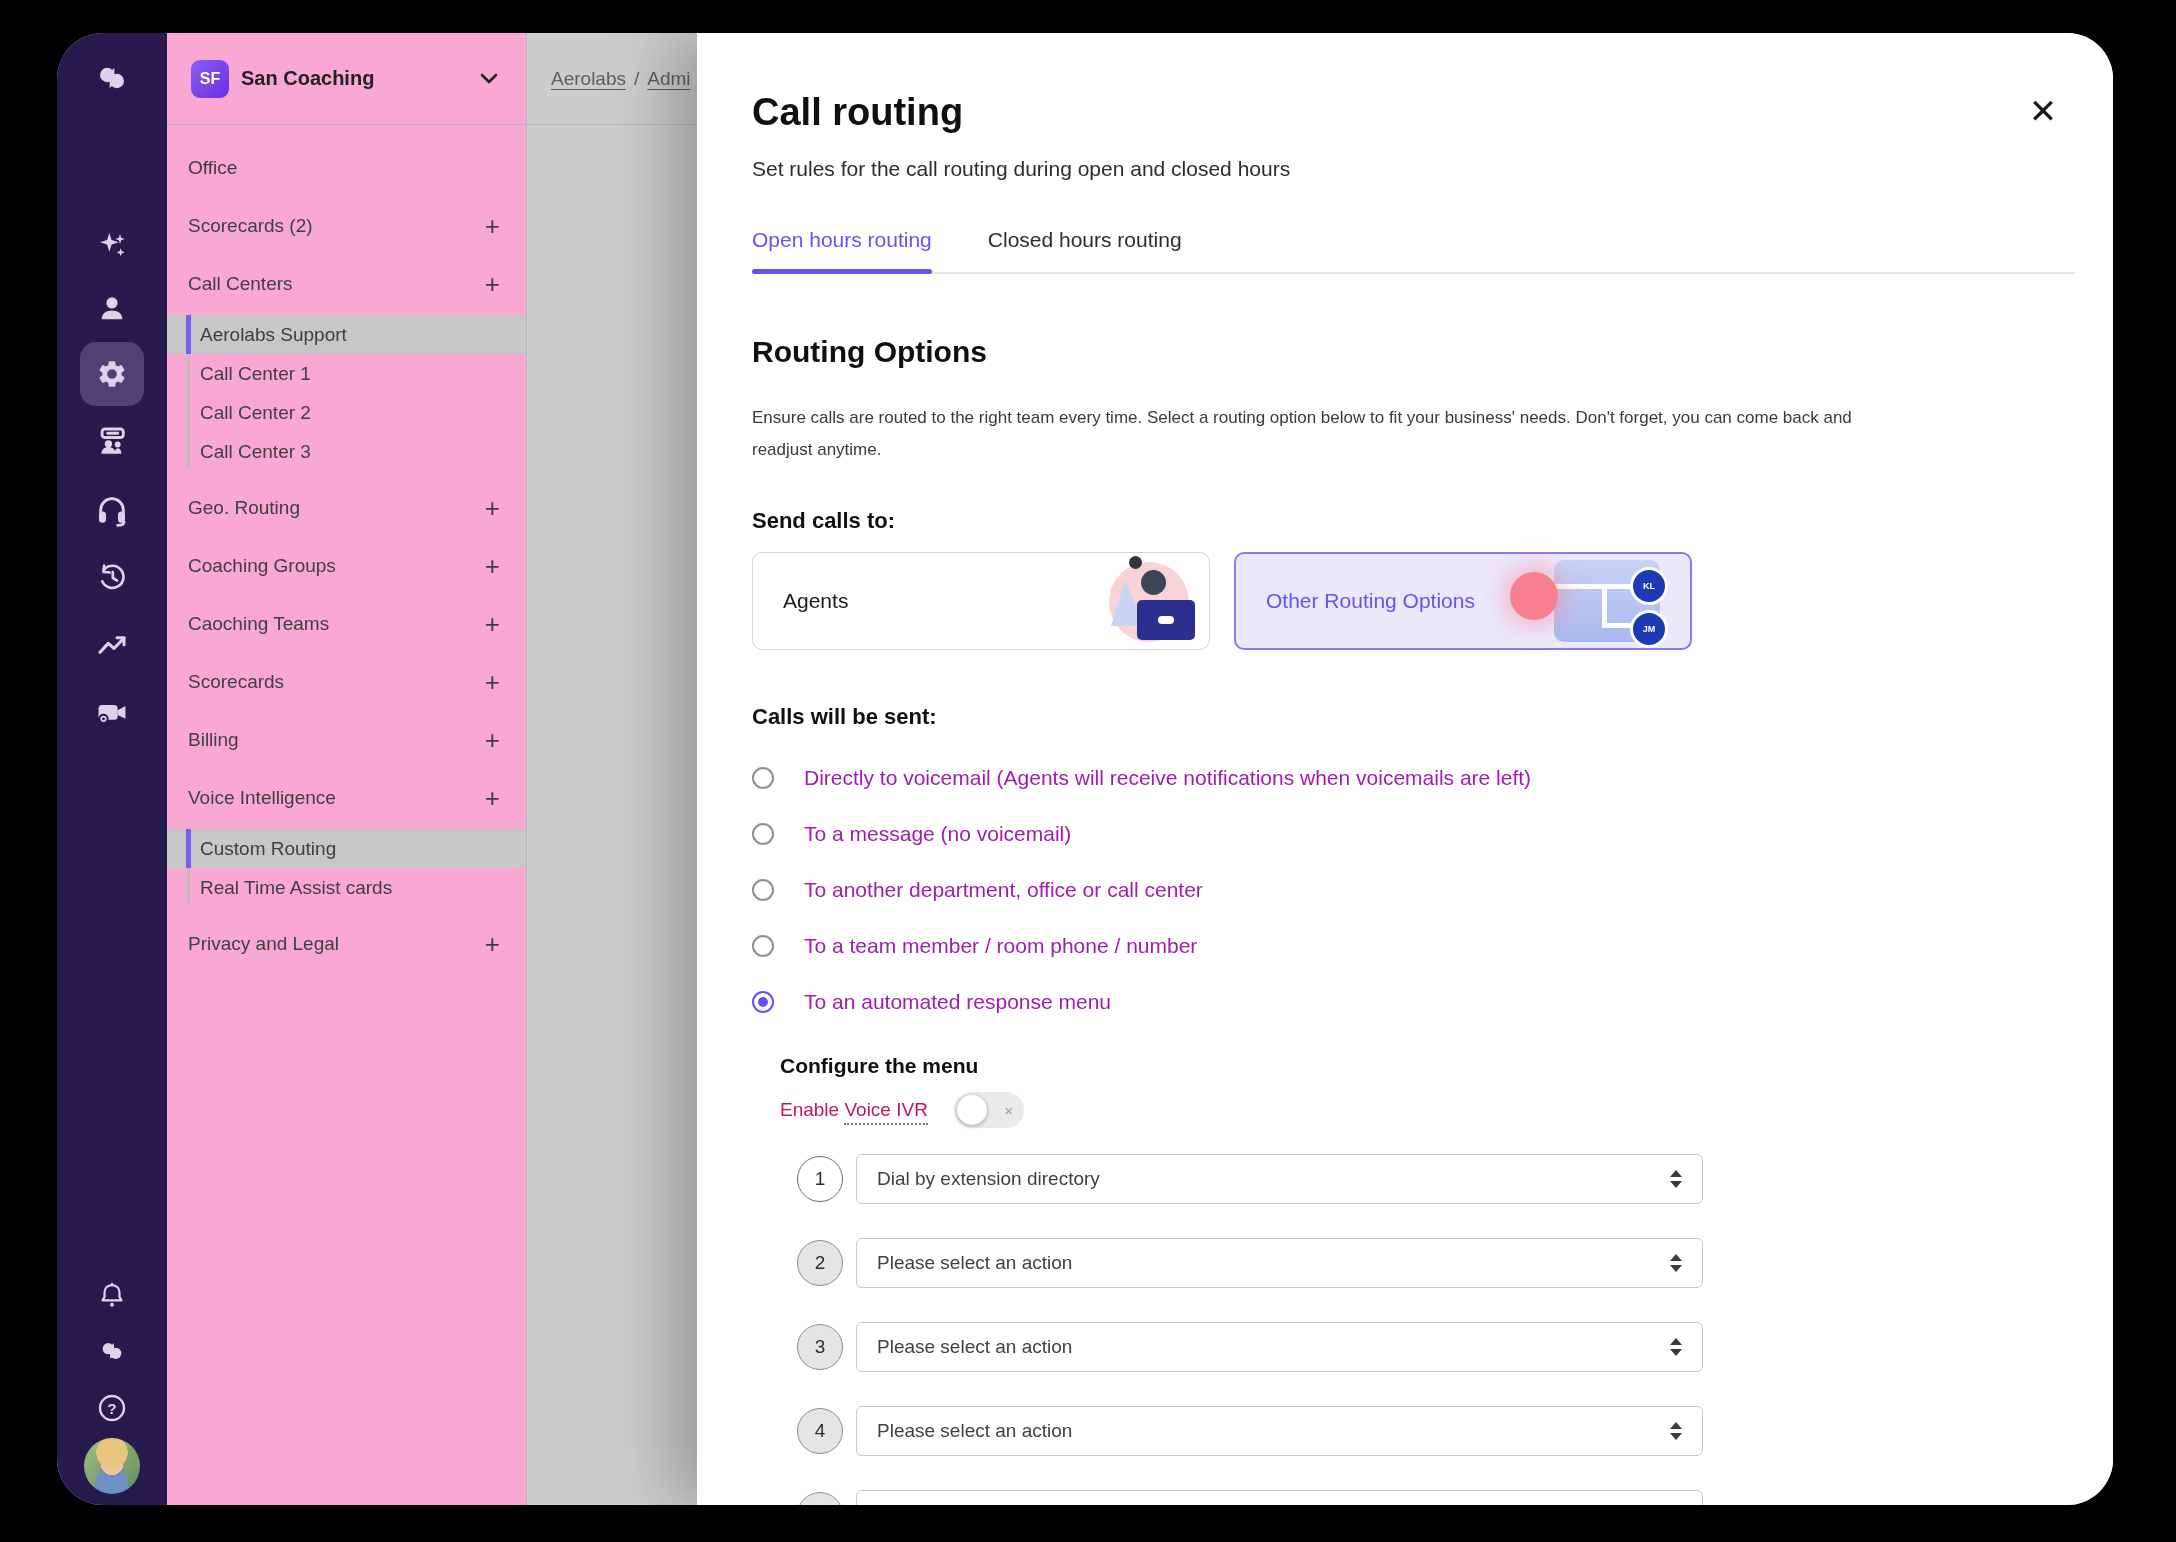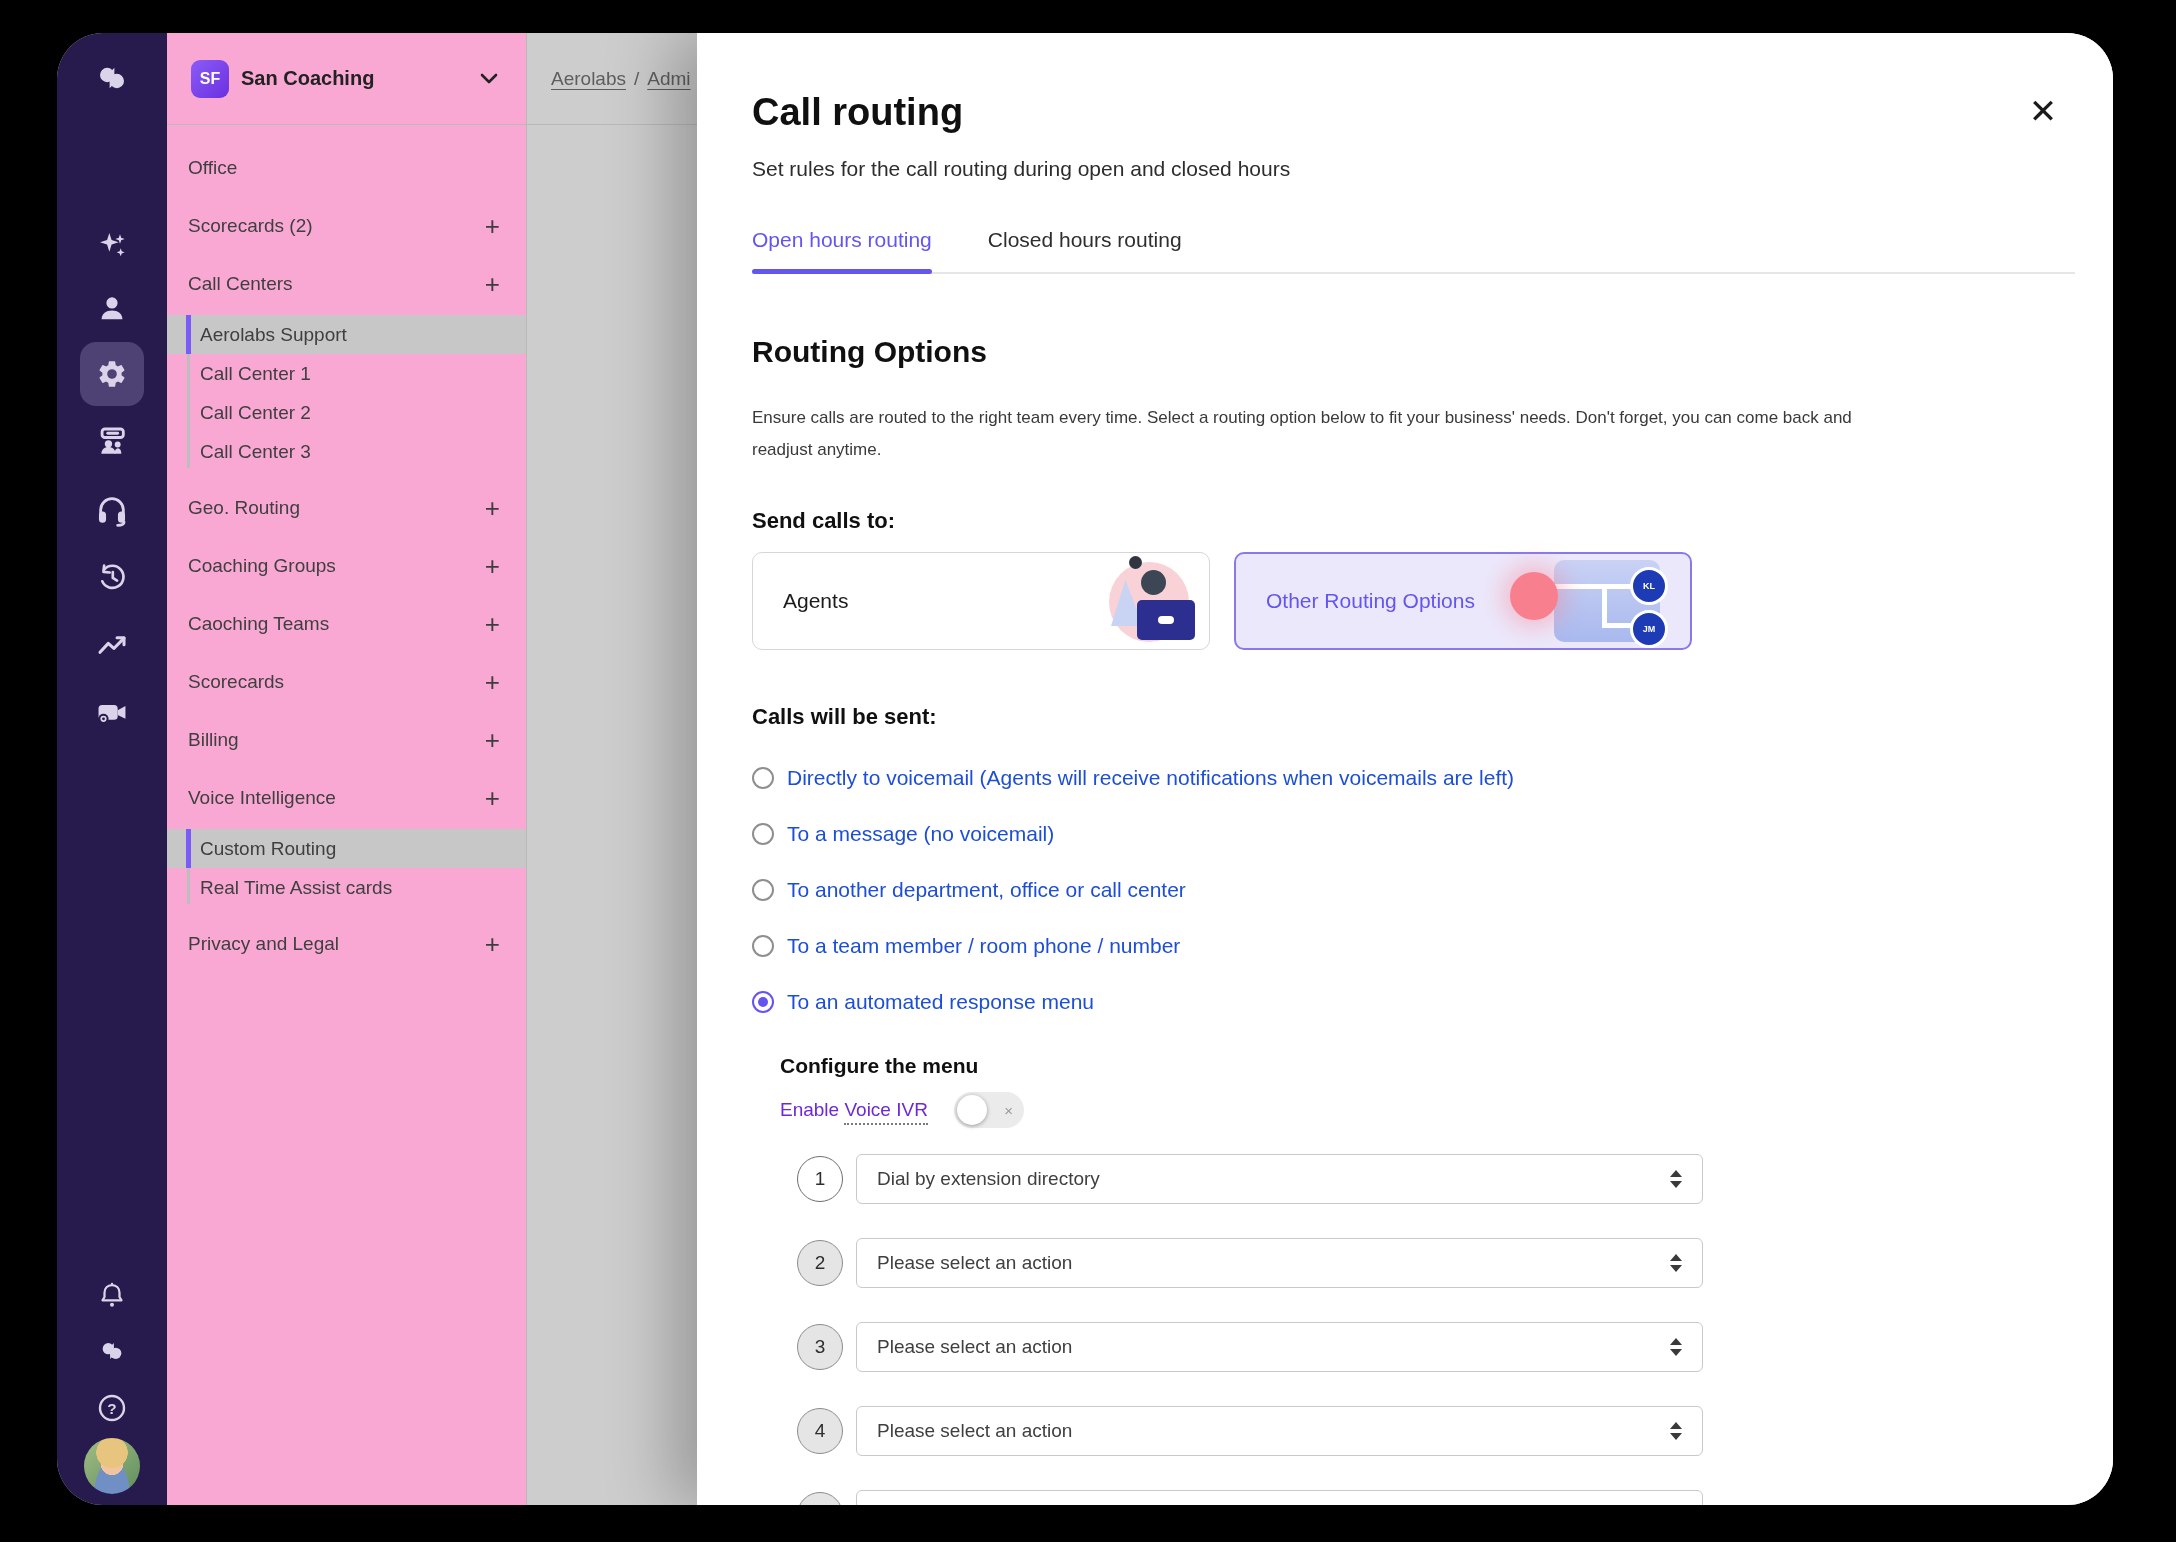--- a/index.html
+++ b/index.html
@@ -86,29 +86,29 @@
   .il2-lv{position:absolute;left:92px;top:30px;width:5px;height:44px;background:#fff;}
   .il2-lh2{position:absolute;left:92px;top:69px;width:36px;height:5px;background:#fff;}
   .il2-badge{position:absolute;right:4px;width:38px;height:38px;border-radius:50%;background:#1d3bb4;
              border:3px solid #fff;box-sizing:border-box;color:#fff;font-size:9px;font-weight:bold;
              display:flex;align-items:center;justify-content:center;}
   .il2-b1{top:13px;}
   .il2-b2{top:56px;}
   
   .calls-label{margin-top:54px;}
   .radios{margin-top:20px;}
-  .radio-row{height:56px;display:flex;align-items:center;gap:13px;font-size:21px;color:#1d4ed8;cursor:pointer;}
+  .radio-row{height:56px;display:flex;align-items:center;gap:30px;font-size:21px;color:#a21caf;cursor:pointer;}
   .rb{width:22px;height:22px;border-radius:50%;border:2px solid #8f8f8f;box-sizing:border-box;position:relative;flex:none;}
   .radio-row.selected .rb{border-color:#6355f0;}
   .radio-row.selected .rb::after{content:"";position:absolute;left:50%;top:50%;transform:translate(-50%,-50%);
                                  width:10px;height:10px;border-radius:50%;background:#6355f0;}
   
   .cfg-h{font-size:21px;font-weight:bold;color:#101010;margin:24px 0 0 28px;line-height:24px;}
   .toggle-row{display:flex;align-items:center;gap:26px;margin:14px 0 0 28px;height:36px;}
-  .toggle-label{font-size:19px;color:#6d28d9;}
+  .toggle-label{font-size:19px;color:#be185d;}
   .dotted{border-bottom:2px dotted #7a7a7a;padding-bottom:3px;}
   .toggle{width:70px;height:36px;border-radius:18px;background:#ebebeb;position:relative;cursor:pointer;}
   .knob{position:absolute;left:3px;top:3px;width:30px;height:30px;border-radius:50%;background:#fff;
         box-shadow:0 1px 4px rgba(0,0,0,.35);}
   .toggle-x{position:absolute;right:11px;top:50%;transform:translateY(-50%);color:#9a9a9a;font-size:15px;}
   .menu-rows{margin:26px 0 0 45px;}
   .menu-row{display:flex;align-items:center;gap:13px;margin-bottom:34px;}
   .numc{width:46px;height:46px;border-radius:50%;background:#e5e5e5;border:1.5px solid #8d8d8d;
         box-sizing:border-box;display:flex;align-items:center;justify-content:center;
         font-size:19px;color:#2e2e2e;flex:none;}

